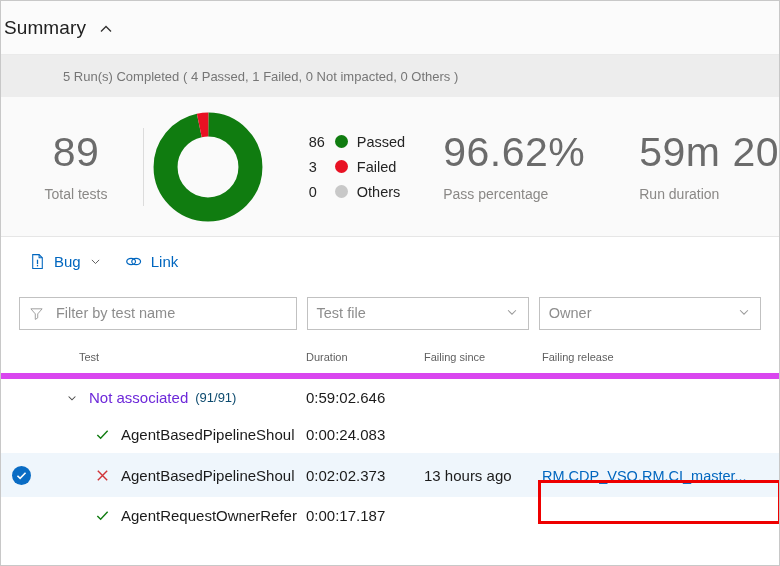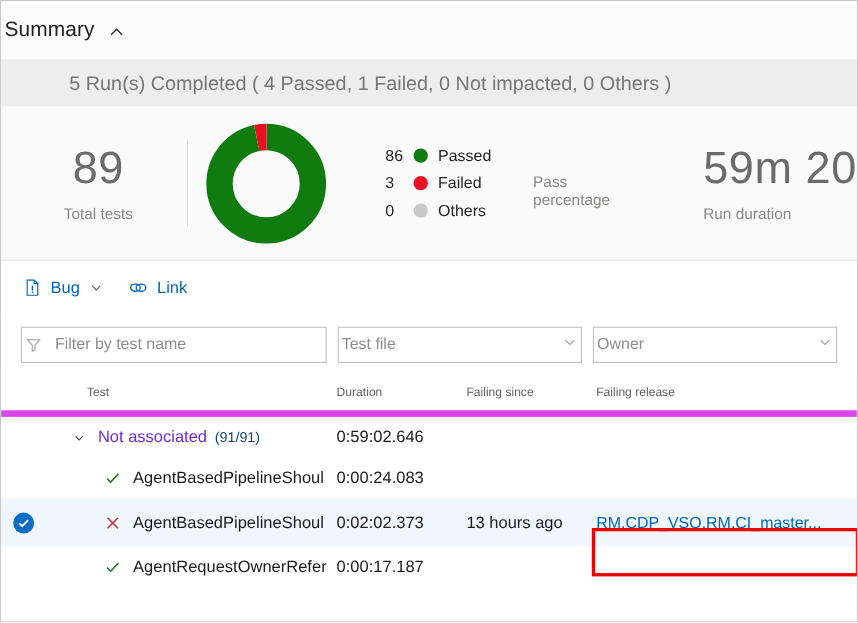--- a/index.html
+++ b/index.html
@@ -43,21 +43,21 @@
 
   
   .runs-bar {
     height: 42px;
     background: #ededed;
     display: flex;
     align-items: center;
     padding-left: 62px;
   }
   .runs-text {
-    font-size: 18px;
+    font-size: 13px;
     color: #767676;
   }
 
   
   .stats {
     height: 140px;
     background: #fafafa;
     display: flex;
     align-items: center;
     border-bottom: 1px solid #e6e6e6;
@@ -117,21 +117,21 @@
     margin-right: 9px;
   }
   .stat-pct { margin-left: 38px; text-align: left; }
   .stat-dur { margin-left: 54px; text-align: left; white-space: nowrap; }
 
   
   .toolbar {
     height: 48px;
     display: flex;
     align-items: center;
-    padding-left: 20px;
+    padding-left: 28px;
     background: #ffffff;
   }
   .tb-item {
     display: flex;
     align-items: center;
     font-size: 15px;
     color: #0066bf;
     margin-right: 22px;
     cursor: pointer;
   }
@@ -146,21 +146,21 @@
     padding: 0 18px;
     gap: 10px;
     background: #ffffff;
   }
   .filter-box {
     height: 33px;
     border: 1px solid #c1c1c1;
     background: #fff;
     display: flex;
     align-items: center;
-    padding: 0 3px;
+    padding: 0 9px;
     font-size: 14.5px;
     color: #8d8d8d;
   }
   .filter-name { width: 290px; }
   .filter-sel  { width: 232px; justify-content: space-between; align-items: center; }
   .funnel { margin-right: 12px; display: flex; }
   .ph { color: #8d8d8d; }
 
   
   .tbl-head {
@@ -260,20 +260,21 @@
         <span>Failed</span>
       </div>
       <div class="legend-row">
         <span class="legend-count">0</span>
         <span class="dot" style="background:#c8c8c8"></span>
         <span>Others</span>
       </div>
     </div>
 
     <div class="stat-pct">
+      <div class="big-num">96.62%</div>
       <div class="stat-label">Pass percentage</div>
     </div>
 
     <div class="stat-dur">
       <div class="big-num">59m 20</div>
       <div class="stat-label">Run duration</div>
     </div>
 
   </div>
 

